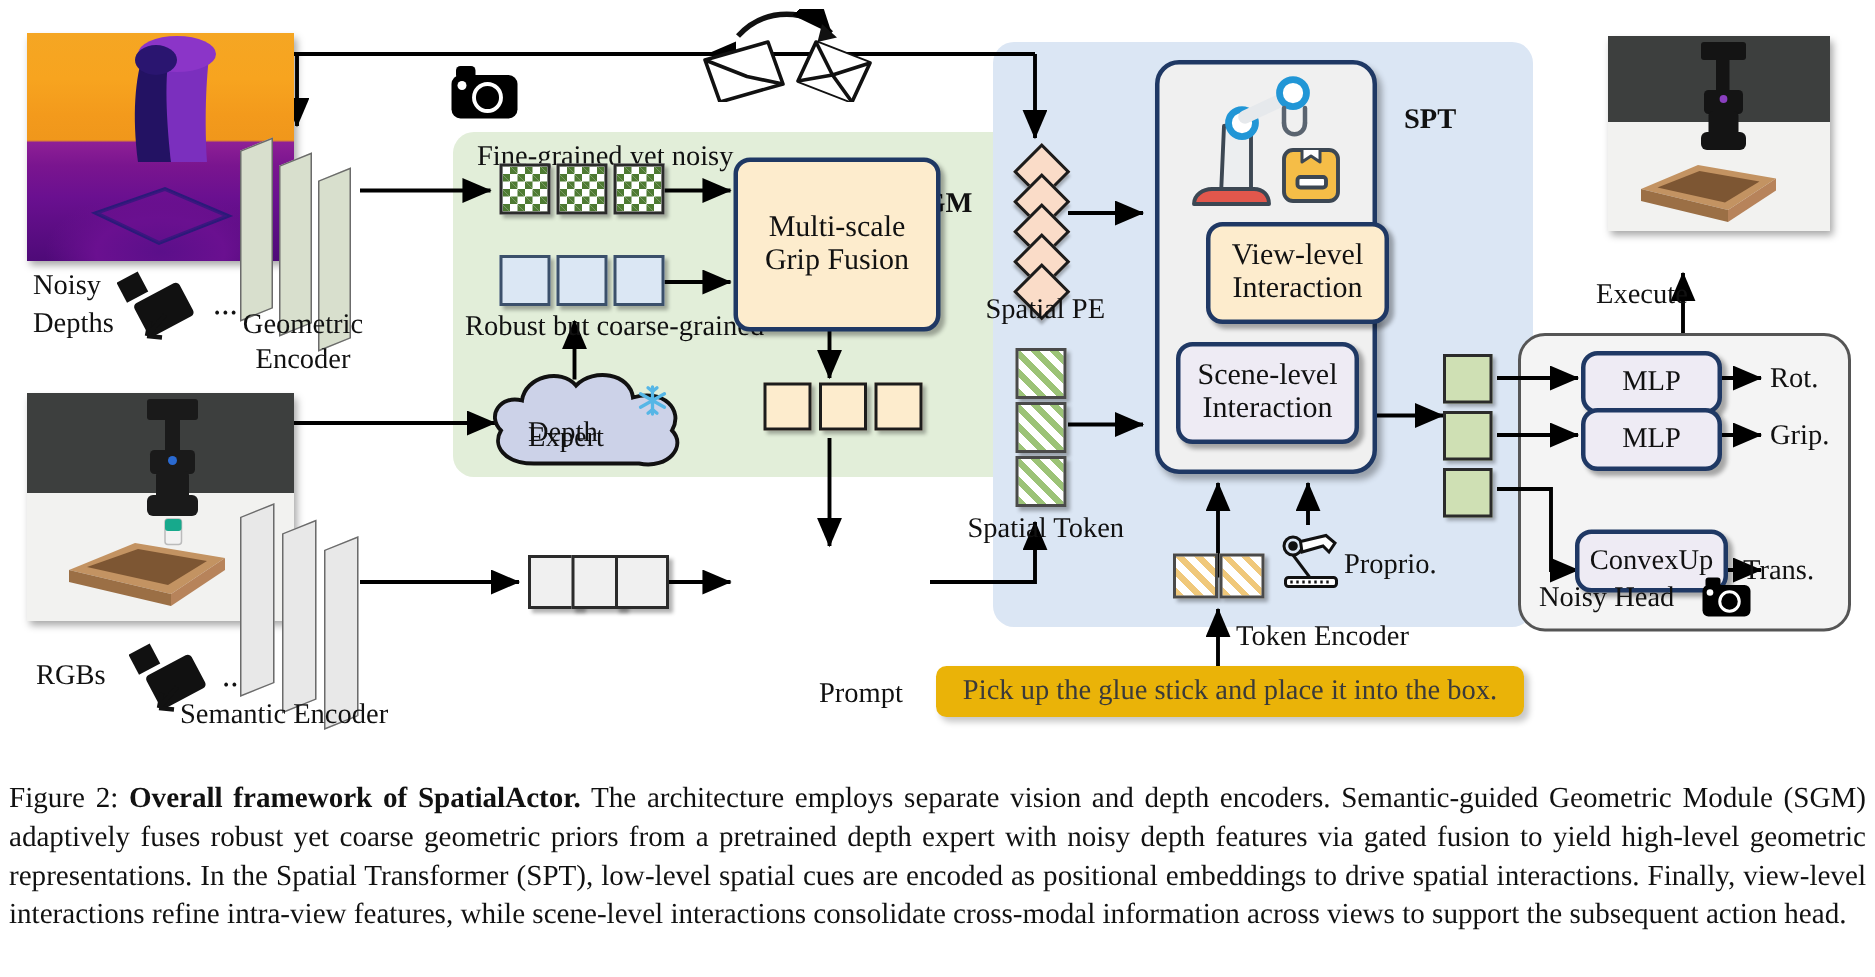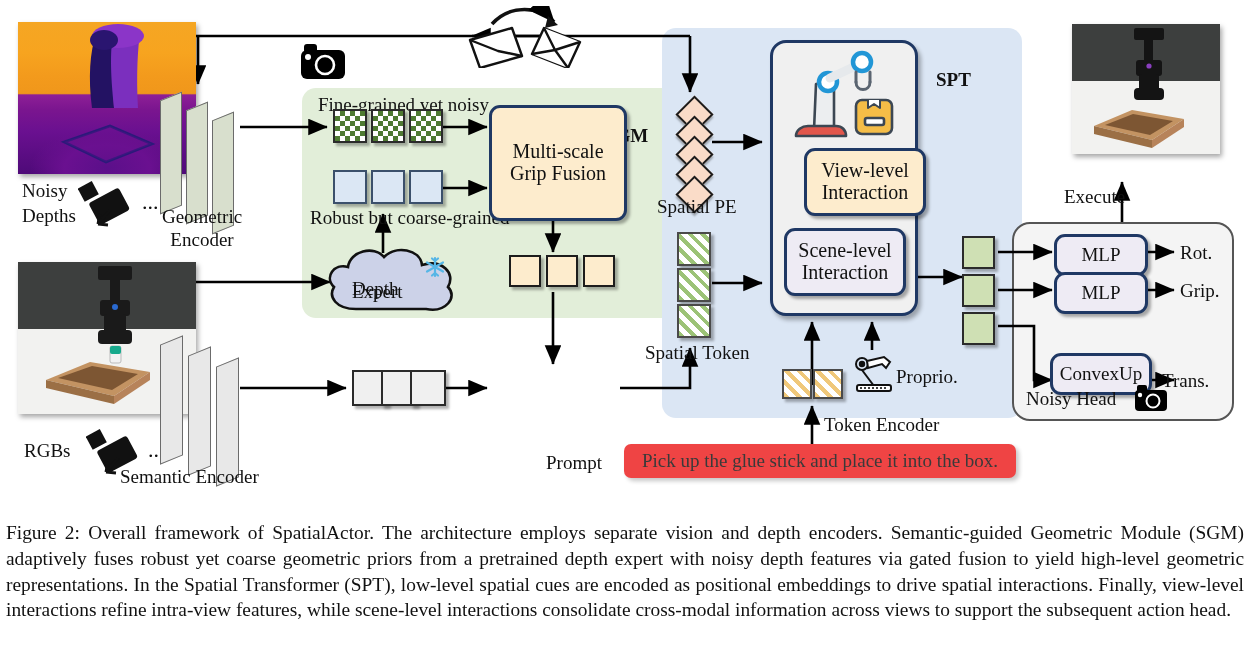--- a/index.html
+++ b/index.html
@@ -94,32 +94,32 @@
   .slab{position:absolute;transform:skewY(-22deg);border:1.6px solid #6b6b6b;}
   .slab.g{background:#d8dfcd;}
   .slab.s{background:#e8e8e8;}
 
   
   .cloud{position:absolute;}
 
   
   .prompt-bubble{
     position:absolute;left:624px;top:444px;width:392px;height:34px;
-    background:#ef4444;border-radius:7px;
+    background:#eab308;border-radius:7px;
     box-shadow:3px 3px 4px rgba(0,0,0,.22);
     display:flex;align-items:center;justify-content:center;
     font-size:19px;color:#3a3a3a;
   }
 
   
   .caption{
     position:absolute;left:6px;top:520px;width:1238px;
     font-size:19.4px;line-height:1.33;text-align:justify;
   }
-  .caption b{font-weight:normal;}
+  .caption b{font-weight:bold;}
 </style>
 </head>
 <body>
 
 <div class="fig">
 
   <div class="panel-sgm"></div>
   <div class="panel-spt"></div>
   <div class="panel-spt-inner"></div>
   <div class="panel-action"></div>

